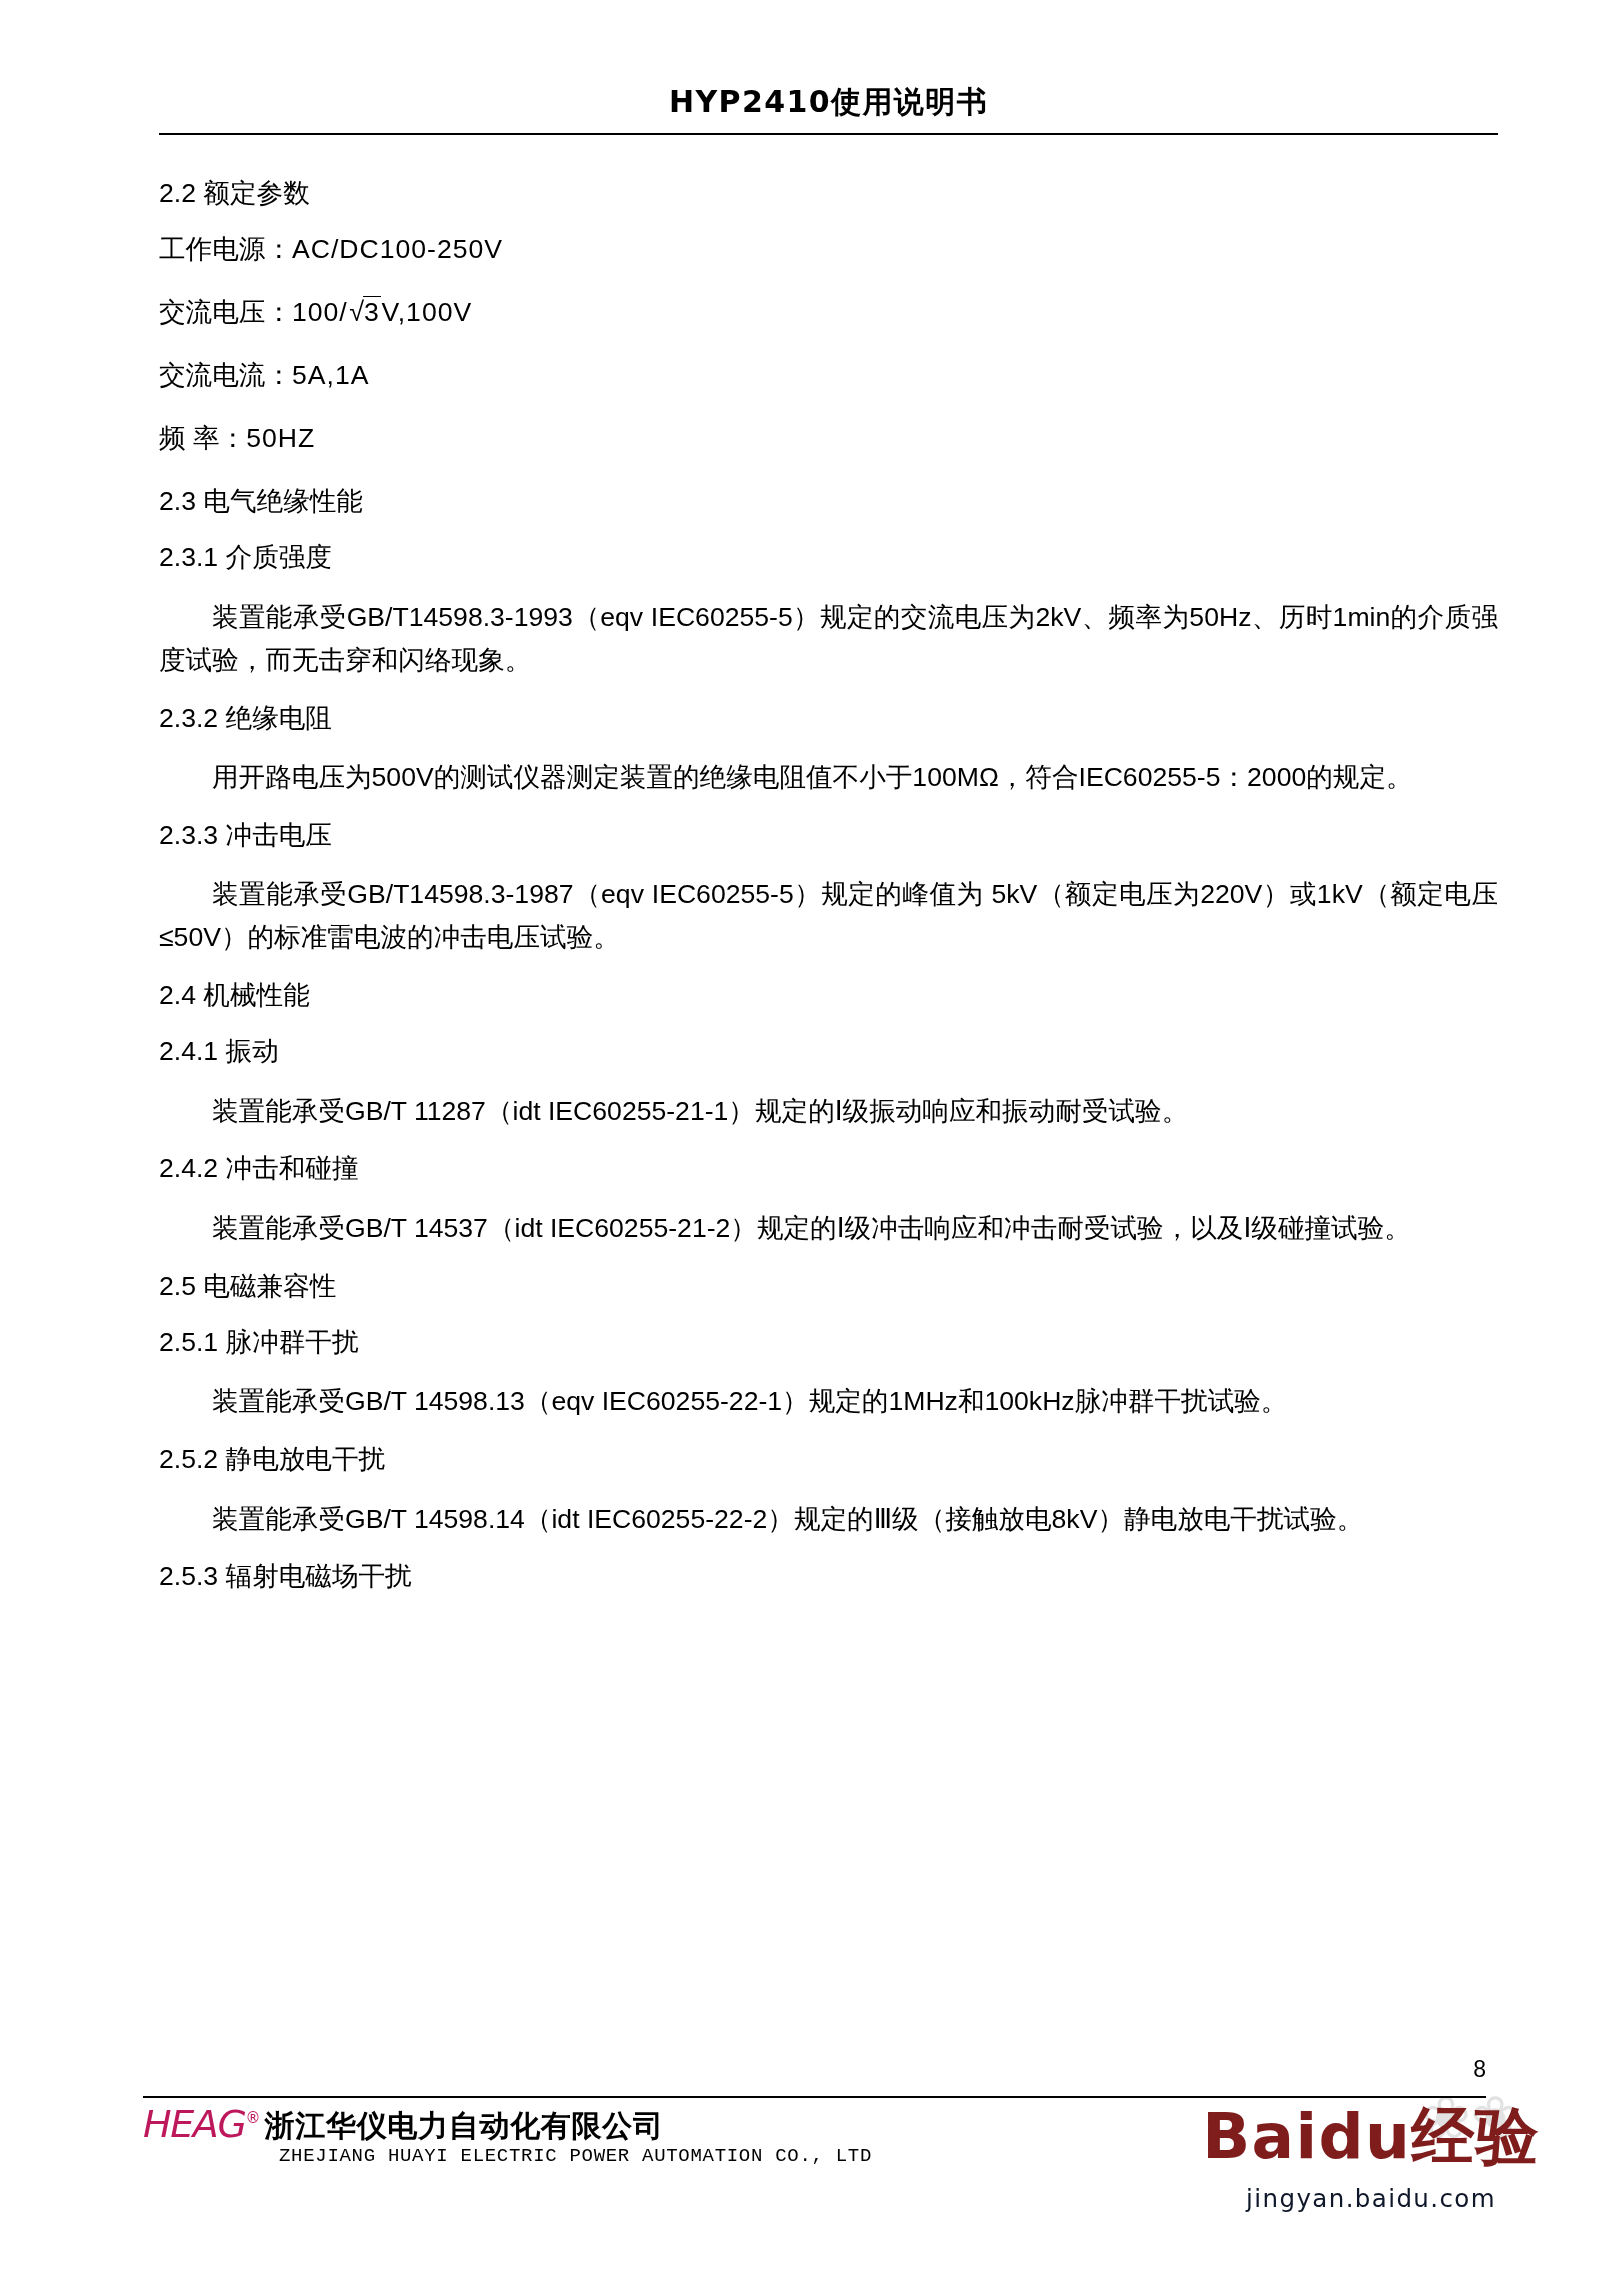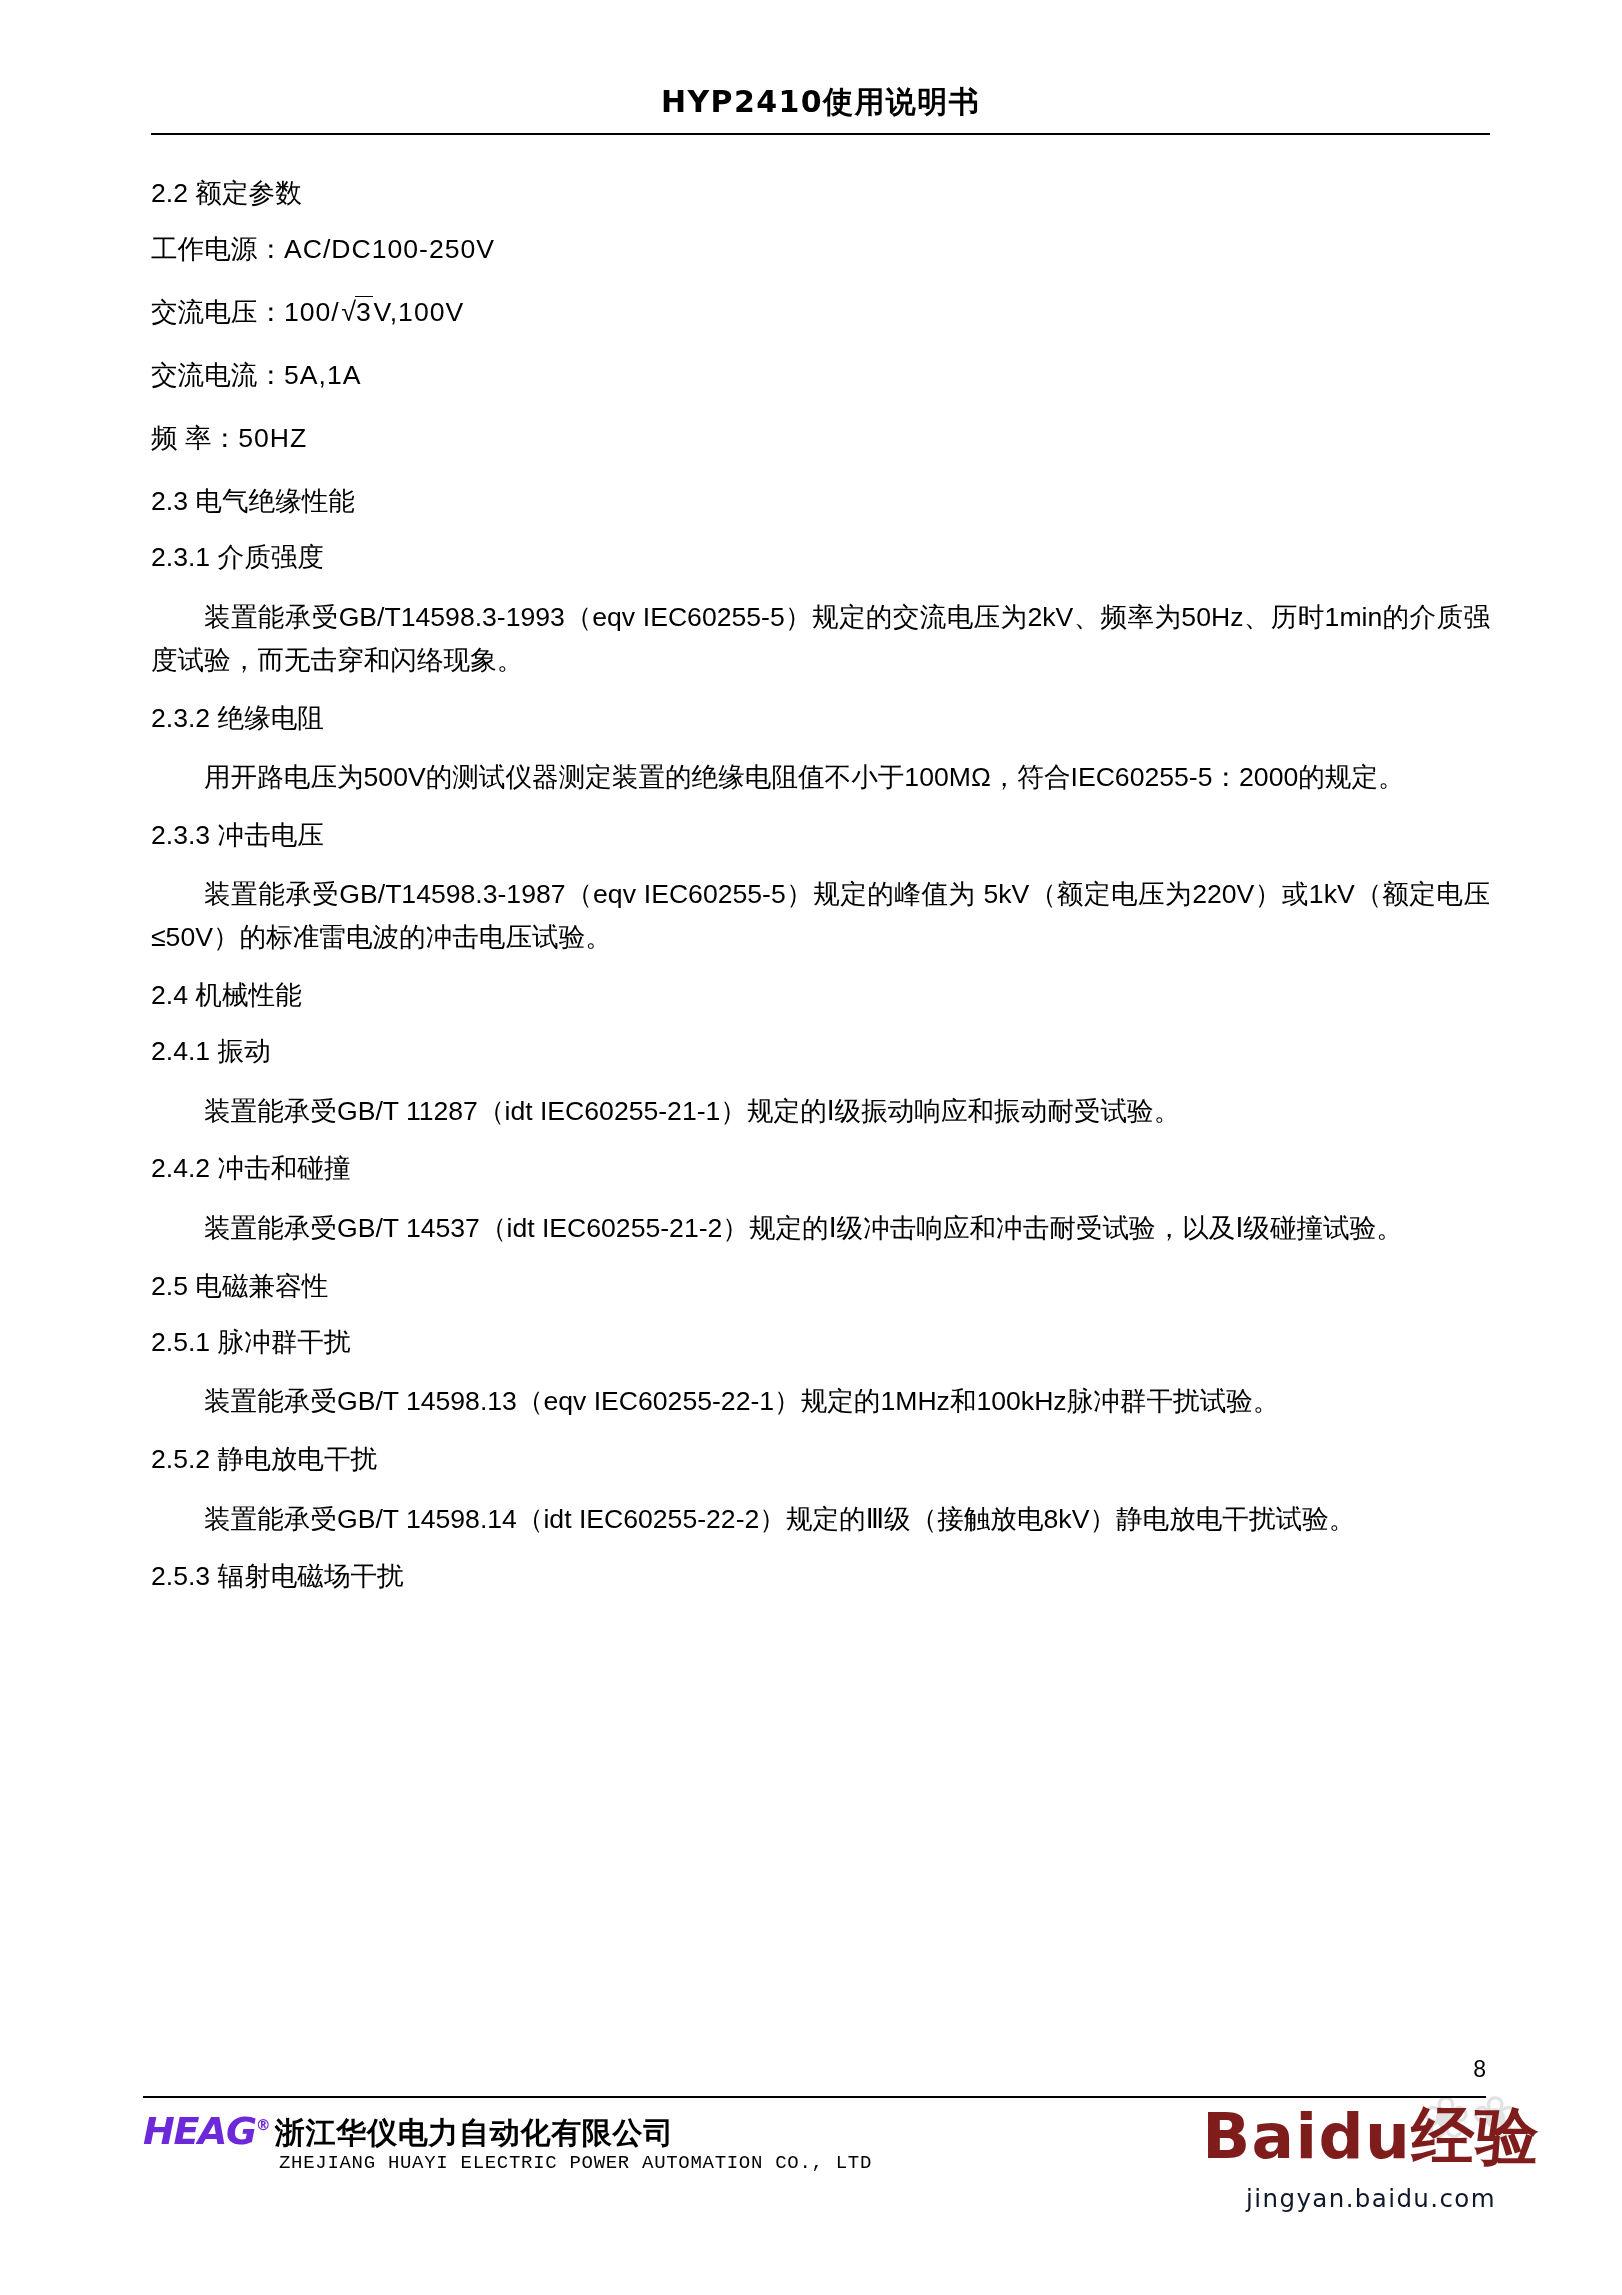--- a/index.html
+++ b/index.html
@@ -14,21 +14,21 @@
   .page {
     position: relative;
     width: 1622px;
     height: 2295px;
     background: #ffffff;
     overflow: hidden;
     box-sizing: border-box;
   }
   .content {
     position: absolute;
-    left: 151px;
+    left: 159px;
     top: 82px;
     width: 1339px;
   }
   
   .doc-header {
     text-align: center;
     font-weight: bold;
     font-size: 30px;
     letter-spacing: 1.4px;
     font-family: "DejaVu Sans", "Liberation Sans", sans-serif;
@@ -93,27 +93,26 @@
     top: -40px;
     font-size: 23px;
   }
   .footer-brand {
     display: flex;
     align-items: flex-end;
     gap: 4.1px;
   }
   .logo-mark {
     font-family: "DejaVu Sans", sans-serif;
-    font-weight: bold;
+    font-weight: normal;
     font-style: italic;
     font-size: 38px;
     letter-spacing: -1.4px;
     line-height: 1;
-    color: #6d28d9;
-    margin-top: 7px;
+    color: #be185d;
   }
   .logo-reg {
     font-size: 15px;
     vertical-align: super;
     font-style: normal;
     letter-spacing: 0;
   }
   .footer-cn {
     font-size: 30px;
     font-weight: bold;

